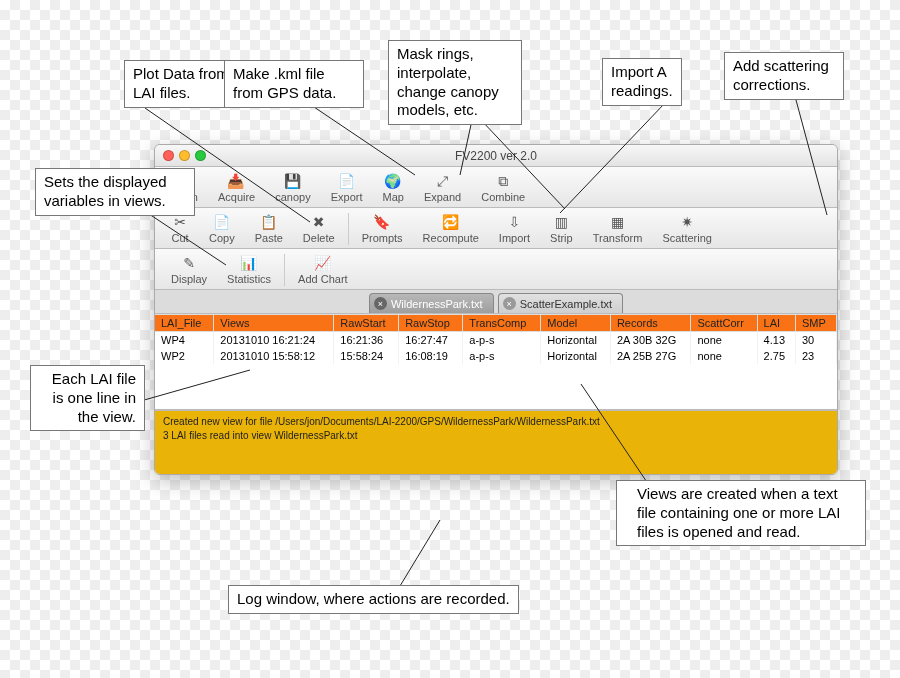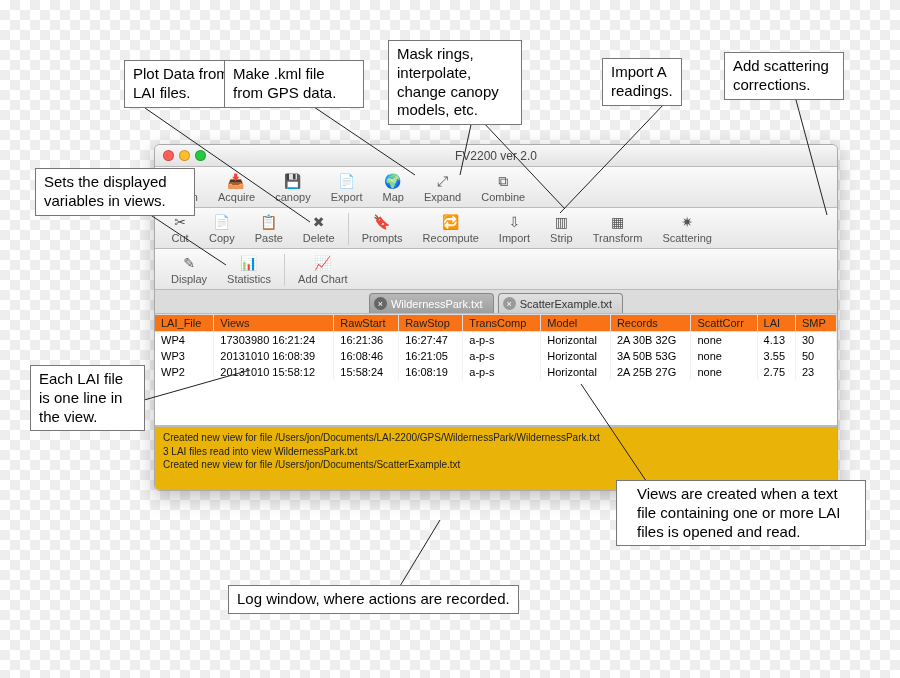--- a/index.html
+++ b/index.html
@@ -119,21 +119,21 @@
     <line x1="400" y1="586" x2="440" y2="520"></line>
   </g>
 </svg>
 
 <div class="callout" style="left:80px; top:60px; width:140px;margin-left:44px;">Plot Data from LAI files.</div>
 <div class="callout" style="left:224px; top:60px; width:140px;">Make .kml file from GPS data.</div>
 <div class="callout" style="left:388px; top:40px; width:134px;">Mask rings, interpolate, change canopy models, etc.</div>
 <div class="callout" style="left:602px; top:58px; width:80px;">Import A readings.</div>
 <div class="callout" style="left:724px; top:52px; width:120px;">Add scattering corrections.</div>
 <div class="callout" style="left:35px; top:168px; width:160px;">Sets the displayed variables in views.</div>
-<div class="callout" style="left:30px; top:365px; width:115px;">Each LAI file is one line in the view.</div>
+<div class="callout" style="left:30px; top:365px; width:115px;text-align:right;">Each LAI file is one line in the view.</div>
 <div class="callout" style="left:616px; top:480px; width:250px;padding-left:20px;">Views are created when a text file containing one or more LAI files is opened and read.</div>
 <div class="callout" style="left:228px; top:585px;">Log window, where actions are recorded.</div>
 
 <div class="window">
   <div class="titlebar">
     <div class="traffic">
       <div class="light red"></div>
       <div class="light yel"></div>
       <div class="light grn"></div>
     </div>
@@ -252,41 +252,29 @@
             <th>Model</th>
             <th>Records</th>
             <th>ScattCorr</th>
             <th>LAI</th>
             <th>SMP</th>
           </tr>
         </thead>
       <tbody id="tbody">
           <tr>
             <td>WP4</td>
-            <td>17303980 16:21:24</td>
+            <td>20131010 16:21:24</td>
             <td>16:21:36</td>
             <td>16:27:47</td>
             <td>a-p-s</td>
             <td>Horizontal</td>
             <td>2A 30B 32G</td>
             <td>none</td>
             <td>4.13</td>
             <td>30</td>
-          </tr>
-          <tr>
-            <td>WP3</td>
-            <td>20131010 16:08:39</td>
-            <td>16:08:46</td>
-            <td>16:21:05</td>
-            <td>a-p-s</td>
-            <td>Horizontal</td>
-            <td>3A 50B 53G</td>
-            <td>none</td>
-            <td>3.55</td>
-            <td>50</td>
           </tr>
           <tr>
             <td>WP2</td>
             <td>20131010 15:58:12</td>
             <td>15:58:24</td>
             <td>16:08:19</td>
             <td>a-p-s</td>
             <td>Horizontal</td>
             <td>2A 25B 27G</td>
             <td>none</td>
@@ -294,15 +282,14 @@
             <td>23</td>
           </tr>
         </tbody>
     </table>
     <div class="spaceblock"></div>
   </div>
 
   <div class="log" id="log">
       <div>Created new view for file /Users/jon/Documents/LAI-2200/GPS/WildernessPark/WildernessPark.txt</div>
       <div>3 LAI files read into view WildernessPark.txt</div>
-      <div>Created new view for file /Users/jon/Documents/ScatterExample.txt</div>
     </div>
 </div>
 
 </body></html>

